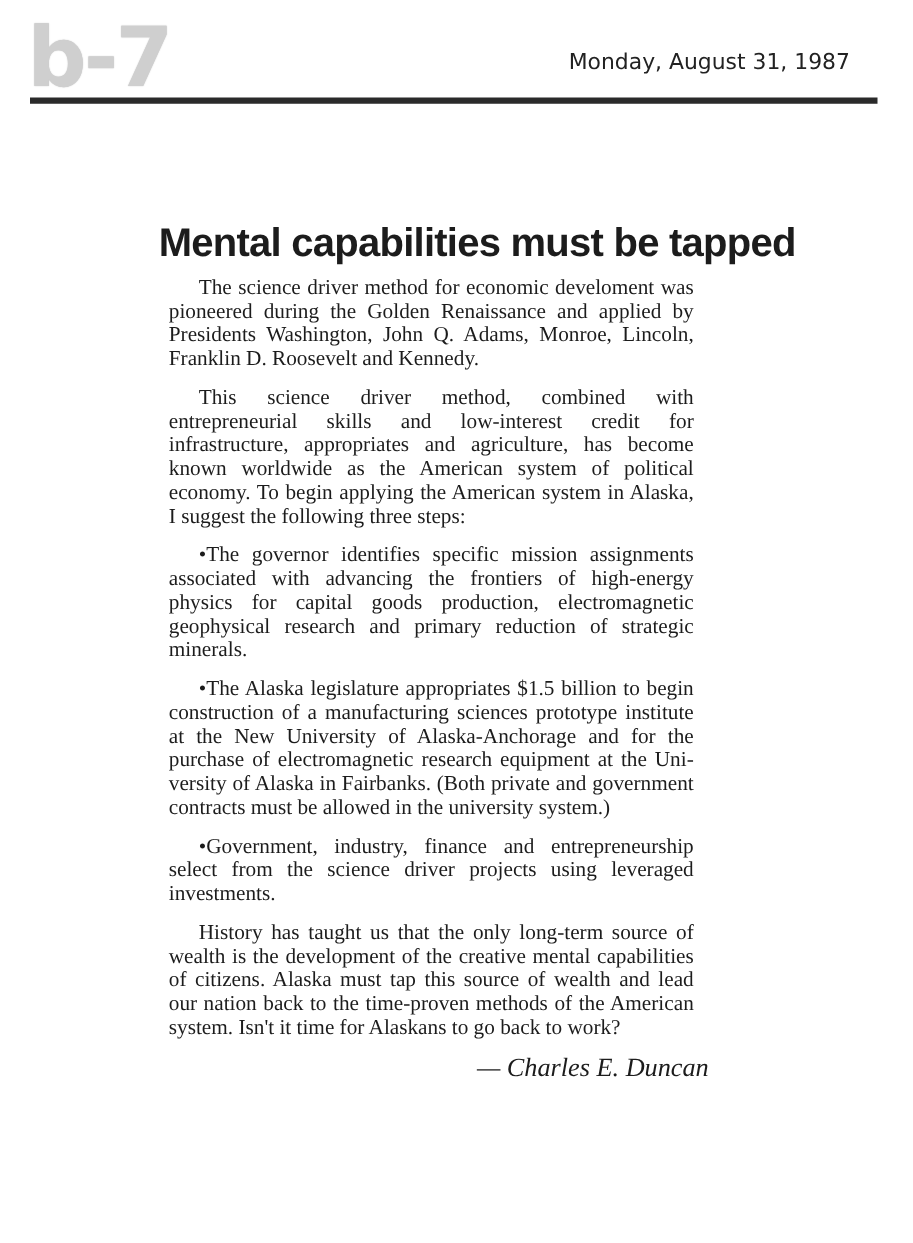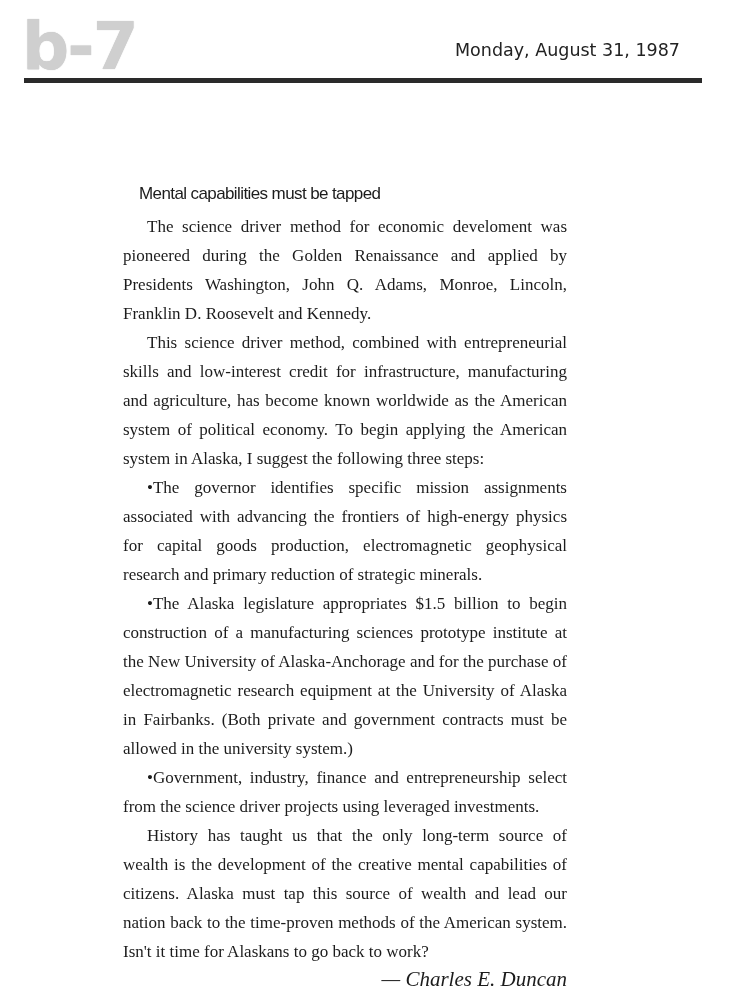--- a/index.html
+++ b/index.html
@@ -21,27 +21,27 @@
       position: absolute; left: 455px; top: 40px;
       font-family: "DejaVu Sans", sans-serif; font-size: 17.5px; color: #222;
     }
     .rule {
       position: absolute; left: 24px; top: 78px; width: 678px; height: 5px;
       background: #2a2a2a;
     }
 
     .article { position: absolute; left: 123px; top: 180px; width: 444px; }
     .headline {
-      font-family: "Liberation Sans", sans-serif; font-weight: normal;
-      font-size: 17px; line-height: 28px; letter-spacing: -0.6px;
-      color: #1c1c1c; margin: 0 0 4px 16px; white-space: nowrap;
+      font-family: "Liberation Sans", sans-serif; font-weight: bold;
+      font-size: 32px; line-height: 28px; letter-spacing: -0.6px;
+      color: #1c1c1c; margin: 0 0 4px 4px; white-space: nowrap;
     }
     .body p {
-      font-family: "Liberation Serif", serif; font-size: 17px; line-height: 29px;
-      margin: 0; text-align: justify; text-indent: 24px; color: #1c1c1c;
+      font-family: "Liberation Serif", serif; font-size: 17px; line-height: 19px;
+      margin: 12px; text-align: justify; text-indent: 24px; color: #1c1c1c;
       hyphens: manual;
     }
     .body p.bullet { text-indent: 24px; }
     .byline {
       font-family: "Liberation Serif", serif; font-style: italic;
       font-size: 21px; line-height: 22px; text-align: right; margin-top: 2px;
       color: #1c1c1c;
     }
   </style>
 </head>
@@ -50,20 +50,20 @@
 <div class="header">
   <div class="section-label">b-7</div>
   <div class="paper-date">Monday, August 31, 1987</div>
   <div class="rule"></div>
 </div>
 
 <div class="article">
   <h1 class="headline">Mental capabilities must be tapped</h1>
   <div class="body">
     <p>The science driver method for economic deve­loment was pioneered during the Golden Renais­sance and applied by Presidents Washington, John Q. Adams, Monroe, Lincoln, Franklin D. Roosevelt and Kennedy.</p>
-    <p>This science driver method, combined with entrepreneurial skills and low-interest credit for infrastructure, manufacturing and agriculture, has become known worldwide as the American system of political economy. To begin applying the American system in Alaska, I suggest the following three steps:</p>
+    <p>This science driver method, combined with entrepreneurial skills and low-interest credit for infrastructure, appropriates and agriculture, has become known worldwide as the American system of political economy. To begin applying the American system in Alaska, I suggest the following three steps:</p>
     <p class="bullet">•The governor identifies specific mission as­signments associated with advancing the fron­tiers of high-energy physics for capital goods production, electromagnetic geophysical research and primary reduction of strategic minerals.</p>
     <p class="bullet">•The Alaska legislature appropriates $1.5 billion to begin construction of a manufacturing sciences prototype institute at the New Universi­ty of Alaska-Anchorage and for the purchase of electromagnetic research equipment at the Uni­versity of Alaska in Fairbanks. (Both private and government contracts must be allowed in the university system.)</p>
     <p class="bullet">•Government, industry, finance and entrepre­neurship select from the science driver projects using leveraged investments.</p>
     <p>History has taught us that the only long-term source of wealth is the development of the creative mental capabilities of citizens. Alaska must tap this source of wealth and lead our nation back to the time-proven methods of the American system. Isn't it time for Alaskans to go back to work?</p>
   </div>
   <div class="byline">— Charles E. Duncan</div>
 </div>
 
 </body></html>

